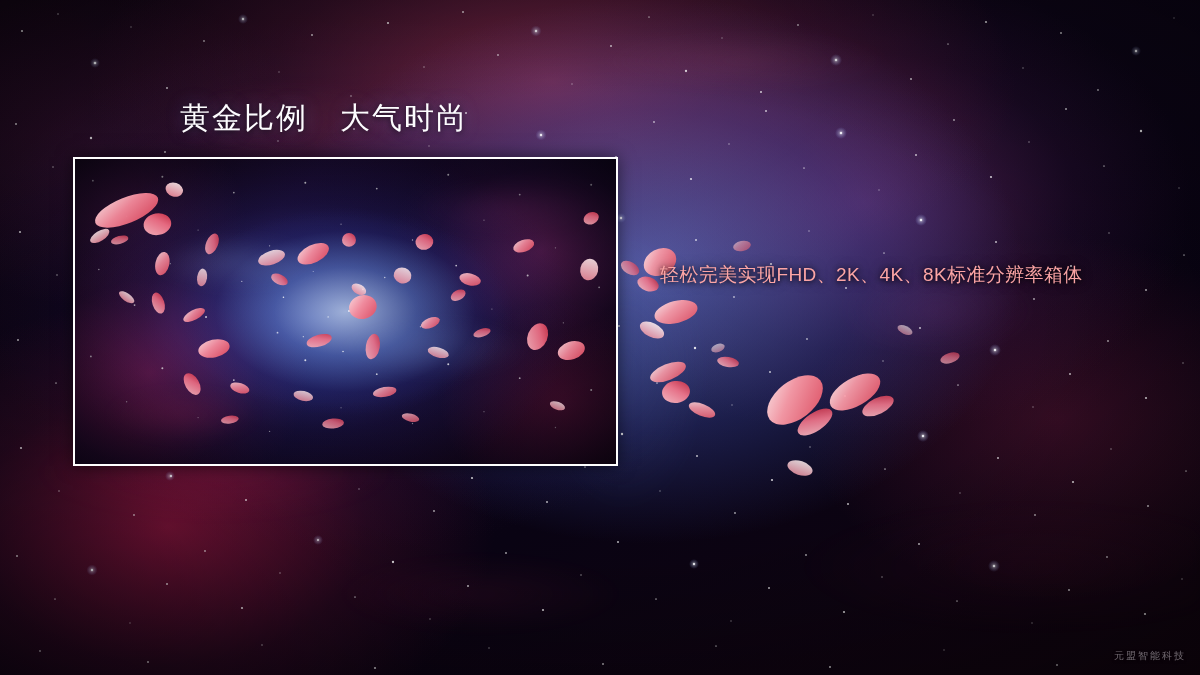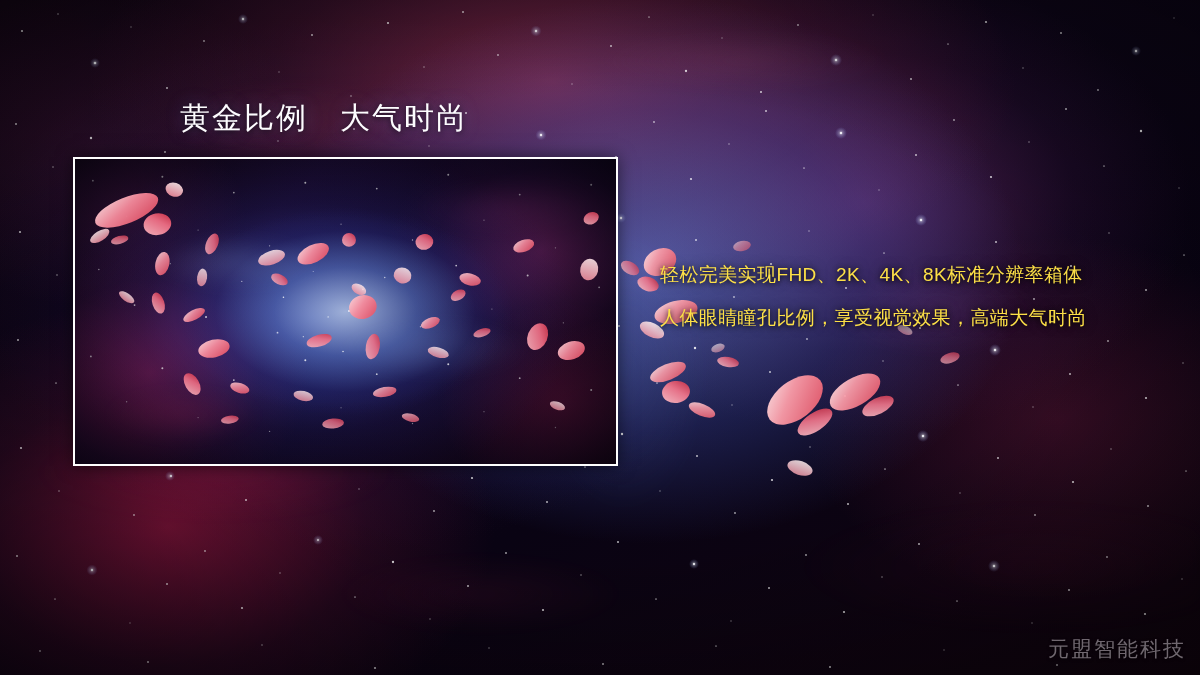--- a/index.html
+++ b/index.html
@@ -119,31 +119,31 @@
 
   
   .body-text {
     position:absolute;
     left:660px; top:253px;
     width:500px;
   }
   .body-line {
     font-size:19px;
     line-height:43px;
-    color:#fde047;
+    color:#fca5a5;
     letter-spacing:.4px;
     white-space:nowrap;
     text-shadow:0 1px 5px rgba(0,0,0,.85), 0 0 12px rgba(0,0,0,.6);
   }
 
   
   .watermark {
     position:absolute;
     right:14px; bottom:12px;
-    font-size:21px;
+    font-size:10px;
     letter-spacing:2px;
     color:rgba(215,205,215,.50);
     text-shadow:0 1px 3px rgba(0,0,0,.6);
   }
 </style>
 </head>
 <body>
 
 <div id="slide">
 
@@ -564,18 +564,17 @@
         <ellipse cx="905" cy="330" rx="8" ry="4" fill="url(#fp3)" transform="rotate(24 905 330)" opacity=".6"></ellipse>
         <ellipse cx="742" cy="246" rx="9" ry="5" fill="url(#fp1)" transform="rotate(-12 742 246)" opacity=".6"></ellipse>
         <ellipse cx="630" cy="268" rx="10" ry="6" fill="url(#fp2)" transform="rotate(30 630 268)" opacity=".75"></ellipse>
         <ellipse cx="718" cy="348" rx="7" ry="4" fill="url(#fp3)" transform="rotate(-20 718 348)" opacity=".6"></ellipse>
       </g>
     </svg>
   </div>
 
   <div class="body-text">
     <div class="body-line">轻松完美实现FHD、2K、4K、8K标准分辨率箱体</div>
-    <div class="body-line">人体眼睛瞳孔比例，享受视觉效果，高端大气时尚</div>
   </div>
 
   <div class="watermark">元盟智能科技</div>
 
 </div>
 
 </body></html>

